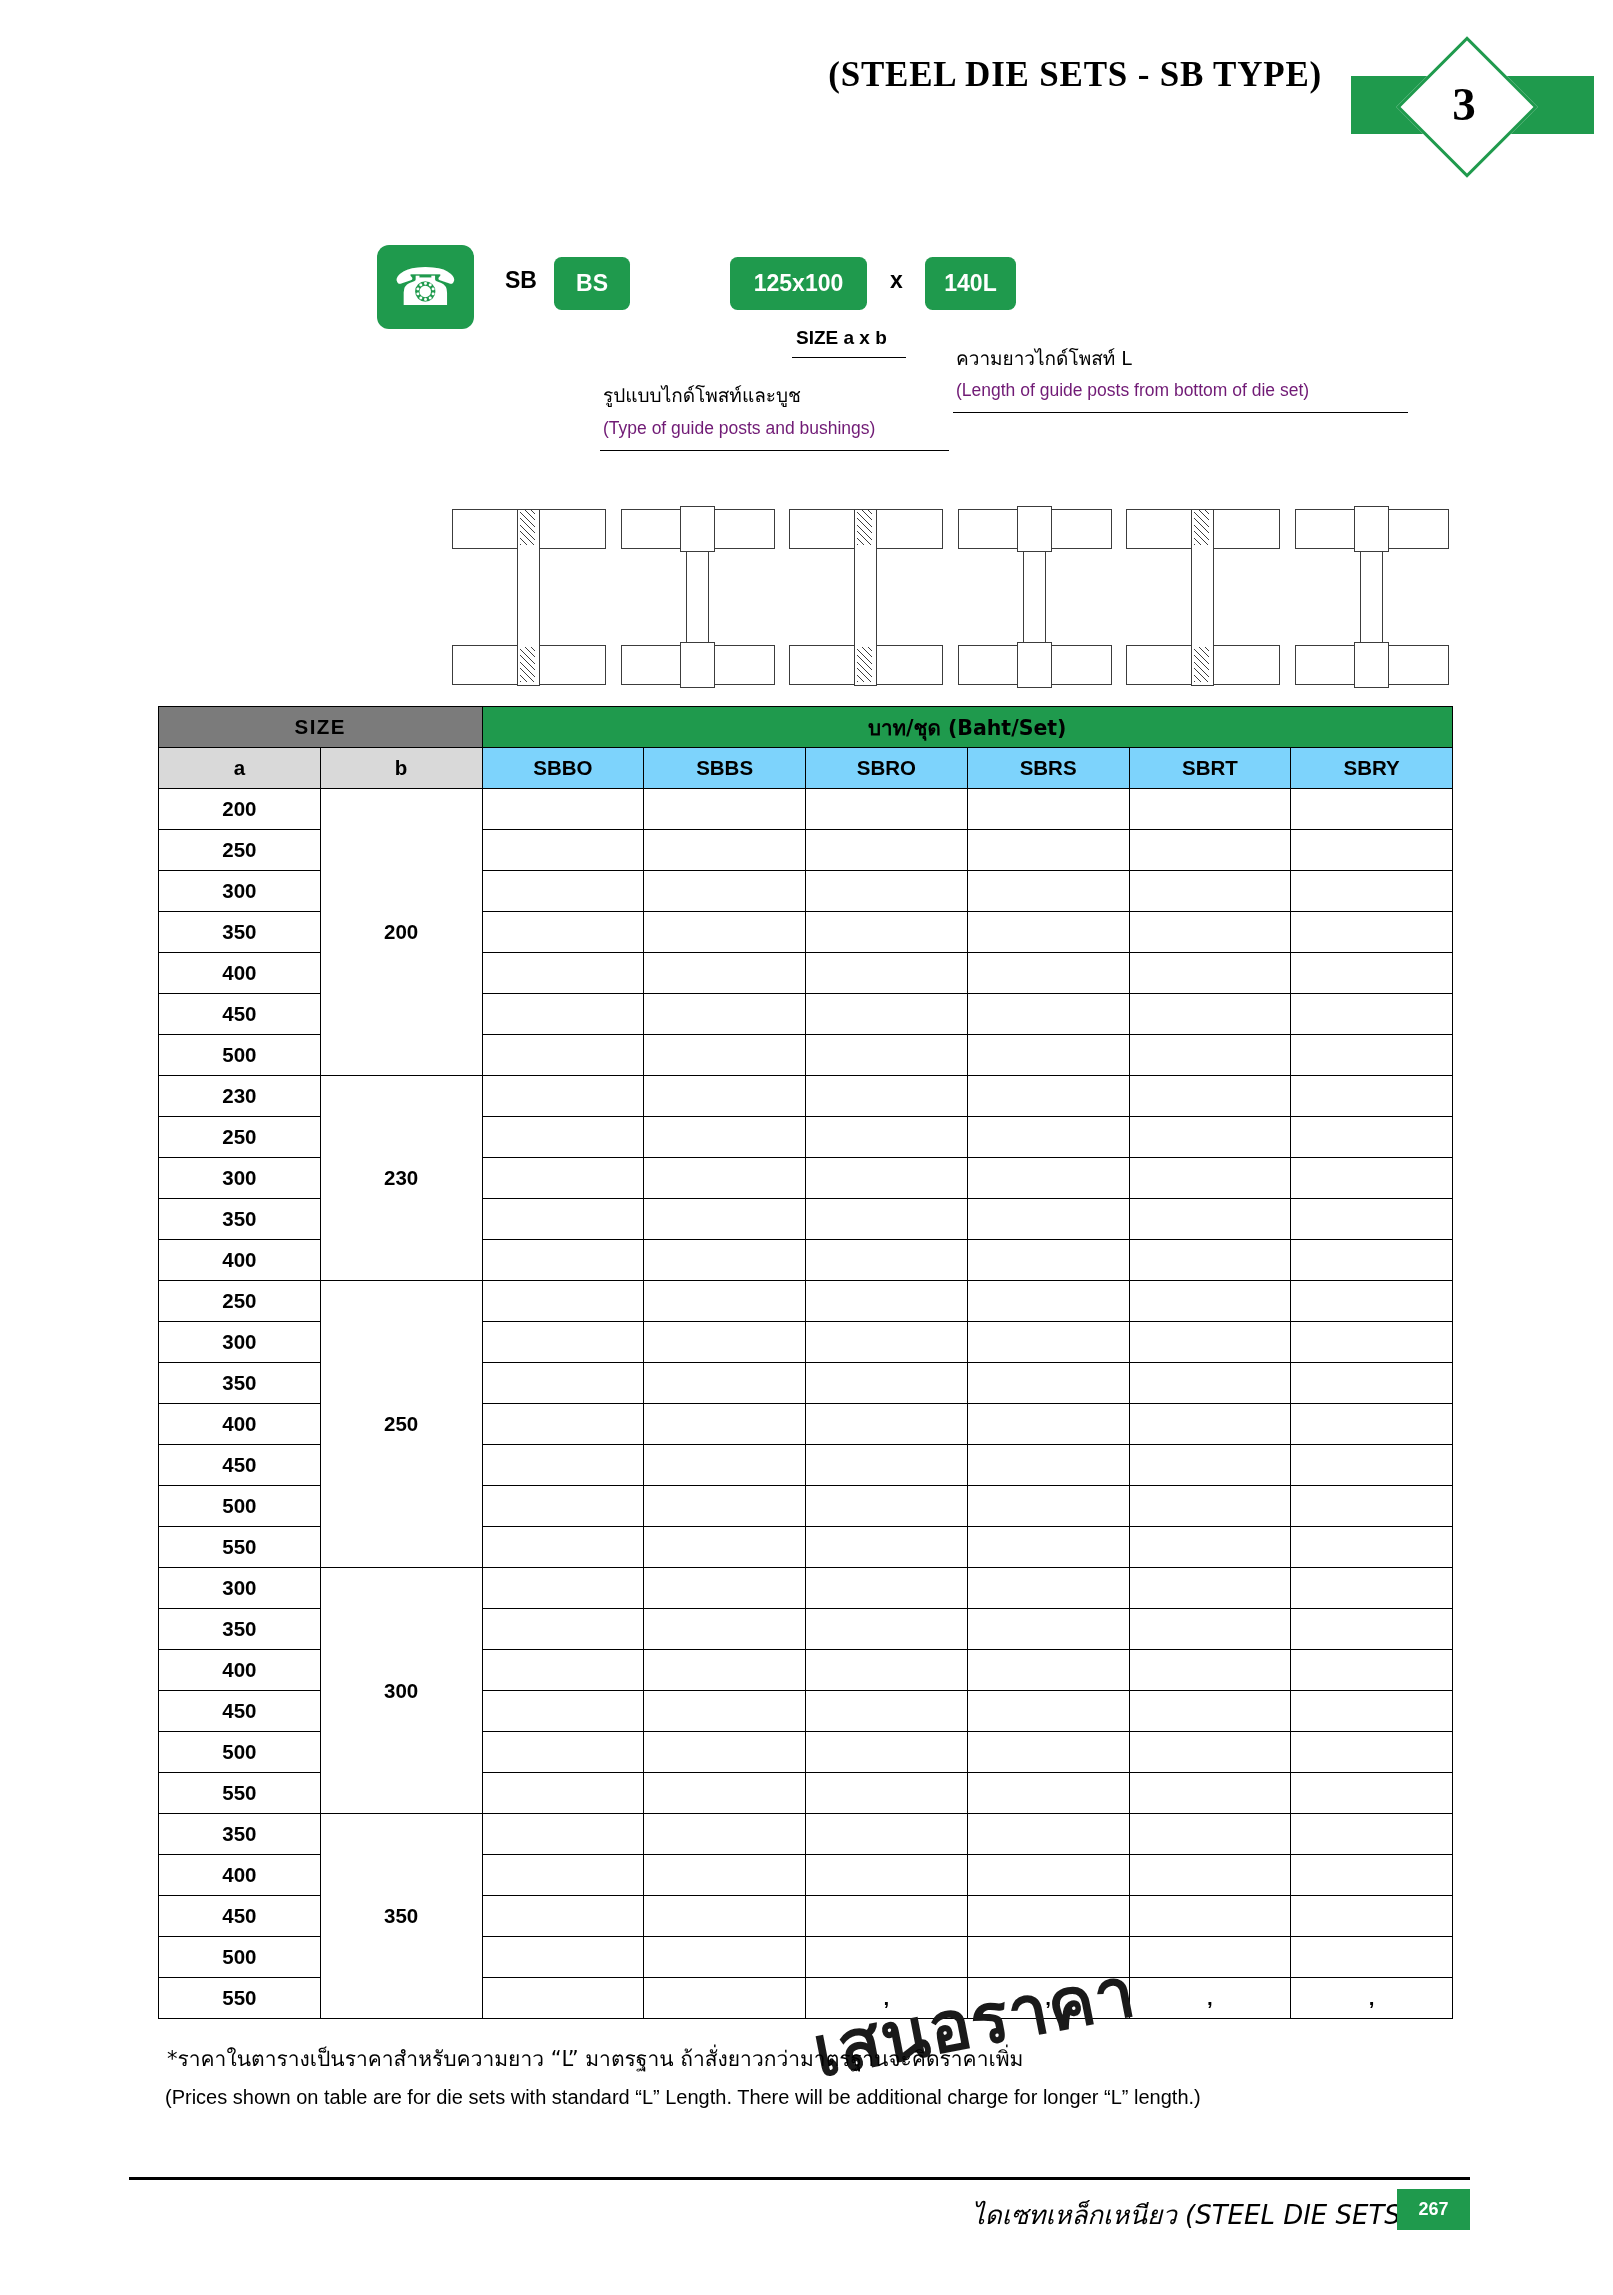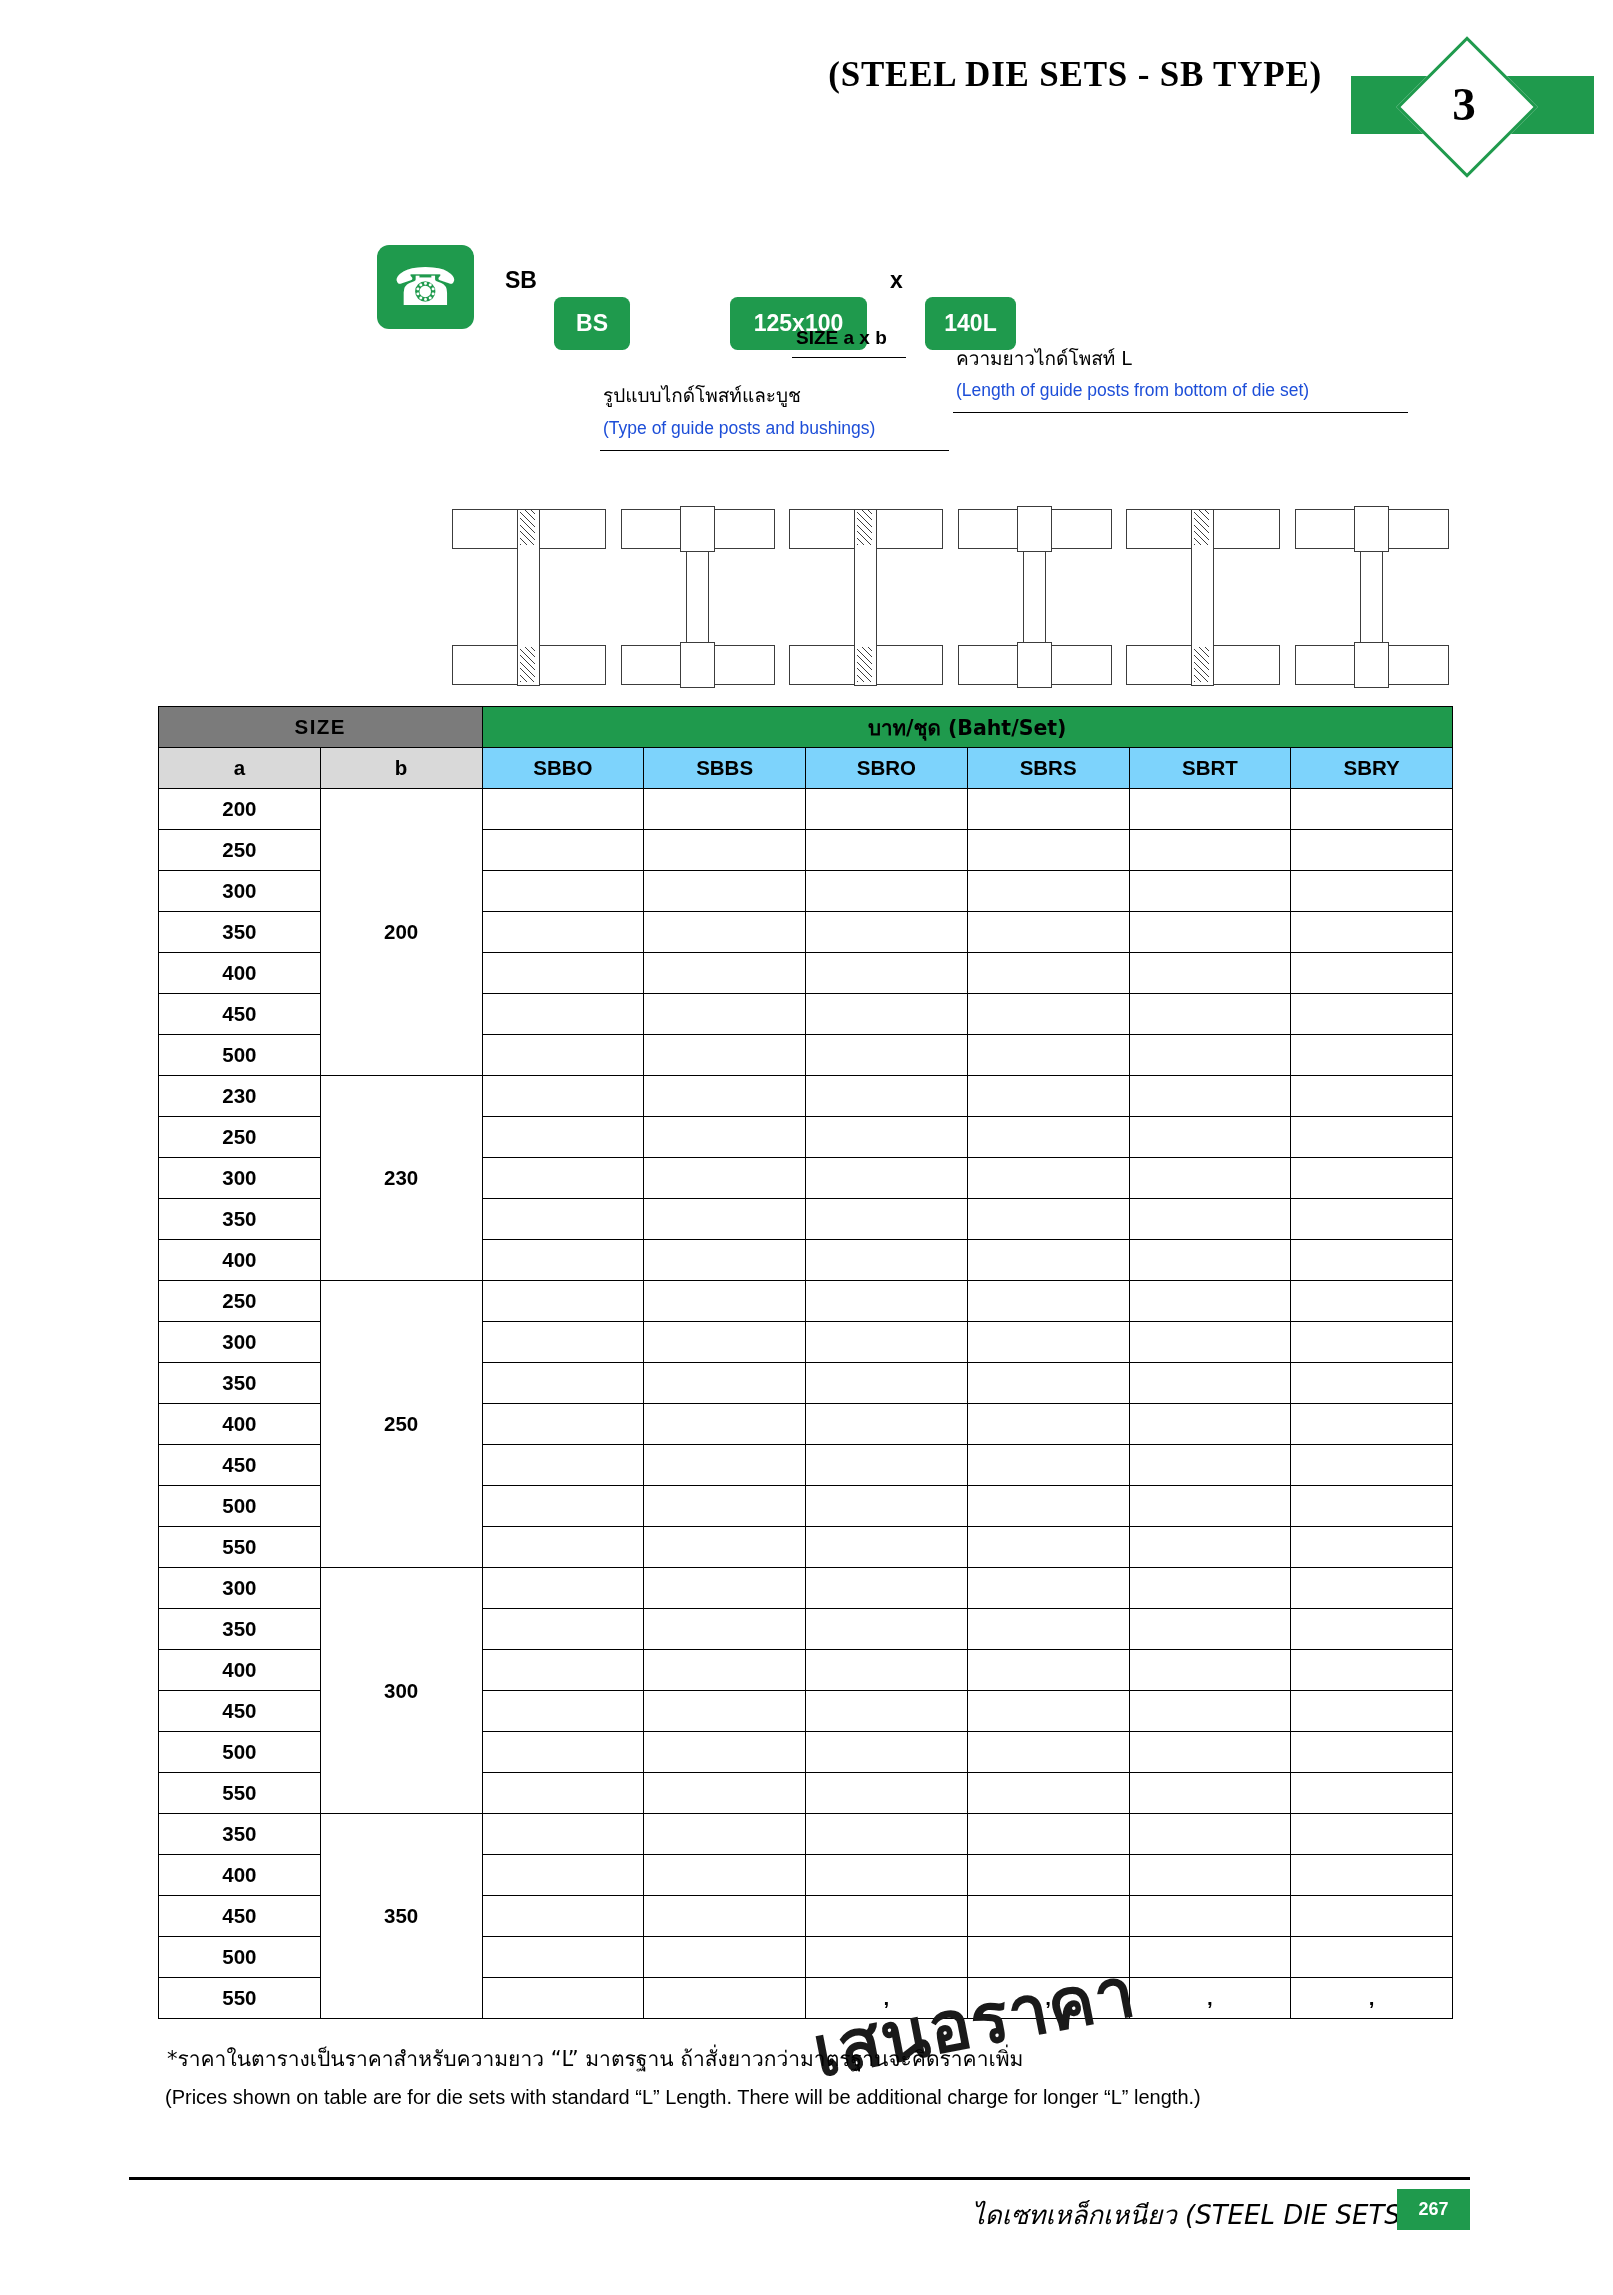--- a/index.html
+++ b/index.html
@@ -125,21 +125,20 @@
   .tag {
     position: absolute;
     background: #1f9a4d;
     color: #ffffff;
     font-weight: bold;
     border-radius: 7.6px;
     display: flex;
     align-items: center;
     justify-content: center;
     font-size: 23px;
-    margin-top: 40px;
   }
   .tag-bs { left: 554px; top: 29px; width: 76px; height: 53px; }
   .tag-size { left: 730px; top: 29px; width: 137px; height: 53px; }
   .tag-len { left: 925px; top: 29px; width: 91px; height: 53px; }
   .x-mark {
     position: absolute;
     left: 890px; top: 39px;
     font-size: 23px; font-weight: bold; color: #000;
   }
   .u-line {
@@ -149,21 +148,21 @@
   .lg-text-th {
     position: absolute;
     font-family: "DejaVu Sans", sans-serif;
     font-size: 19px;
     color: #000;
   }
   .lg-text-en {
     position: absolute;
     font-family: "Liberation Sans", sans-serif;
     font-size: 17.5px;
-    color: #1d4ed8;
+    color: #701a75;
   }
   .lg-sizeab {
     position: absolute;
     left: 796px; top: 99px;
     font-size: 19px; font-weight: bold; color: #000;
   }
 
   
   .diagrams {
     position: absolute;

